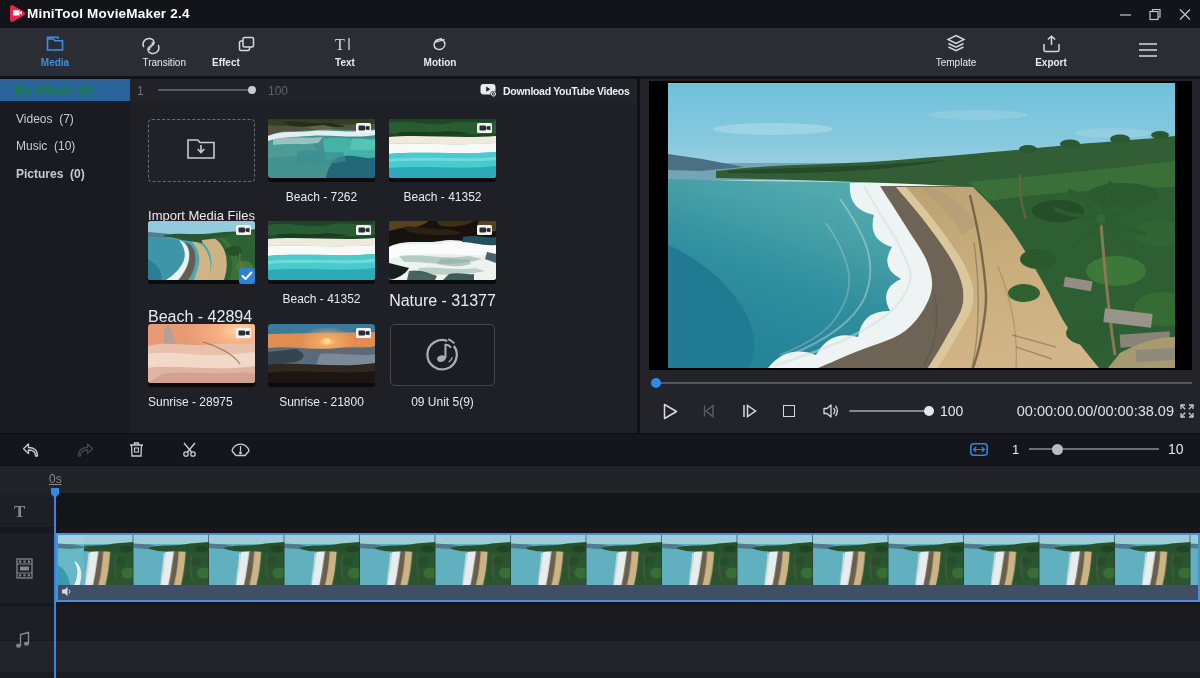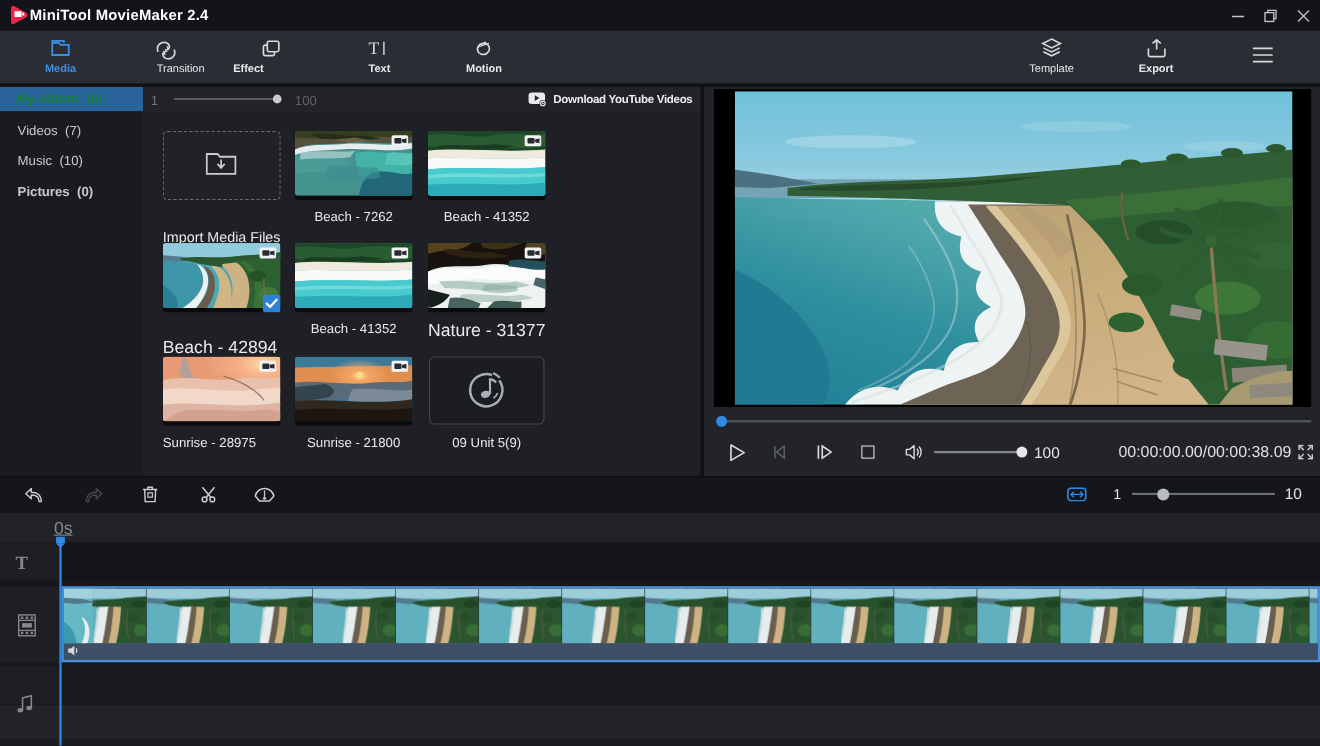--- a/index.html
+++ b/index.html
@@ -438,21 +438,21 @@
     <rect x="0.8" y="0.8" width="16.4" height="11.4" rx="3" fill="none" stroke="#2e8ae6" stroke-width="1.5"></rect>
     <path d="M4 6.5 L14 6.5 M6.2 4 L3.6 6.5 L6.2 9 M11.8 4 L14.4 6.5 L11.8 9" fill="none" stroke="#2e8ae6" stroke-width="1.2"></path>
   </svg>
   <div class="abs" style="left:1012px;top:442px;color:#e4e6e9;font-size:13px;">1</div>
   <div class="abs" style="left:1029px;top:448px;width:130px;height:2px;background:#6b6e73;"></div>
   <div class="abs" style="left:1052px;top:444px;width:11px;height:11px;border-radius:50%;background:#b9bcc0;"></div>
   <div class="abs" style="left:1168px;top:441px;color:#e4e6e9;font-size:14px;">10</div>
 
   <div class="abs" style="left:0;top:466px;width:1200px;height:212px;background:#17181d;"></div>
   <div class="abs" style="left:0;top:466px;width:1200px;height:27px;background:#212329;"></div>
-  <div class="abs" style="left:49px;top:472px;color:#84878d;font-size:16px;text-decoration:underline;">0s</div>
+  <div class="abs" style="left:49px;top:472px;color:#84878d;font-size:12px;text-decoration:underline;">0s</div>
 
   <div class="abs" style="left:0;top:493px;width:1200px;height:34px;background:#141519;"></div>
   <div class="abs" style="left:0;top:493px;width:55px;height:34px;background:#1d1f24;"></div>
   <div class="abs" style="left:0;top:533px;width:1200px;height:70px;background:#141519;"></div>
   <div class="abs" style="left:0;top:533px;width:55px;height:70px;background:#1d1f24;"></div>
   <div class="abs" style="left:0;top:606px;width:1200px;height:34px;background:#191a20;"></div>
   <div class="abs" style="left:0;top:606px;width:55px;height:34px;background:#1c1e23;"></div>
   <div class="abs" style="left:0;top:641px;width:1200px;height:31px;background:#232429;"></div>
   <div class="abs" style="left:0;top:672px;width:1200px;height:6px;background:#1c1d22;"></div>
 

